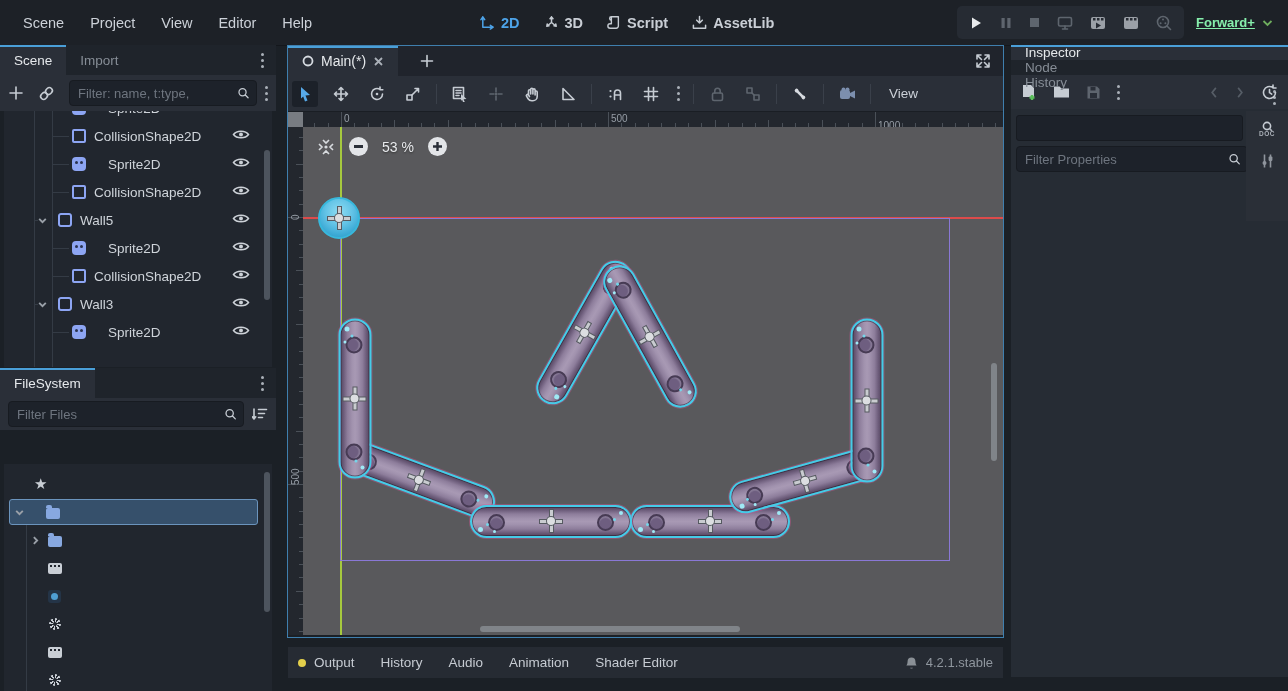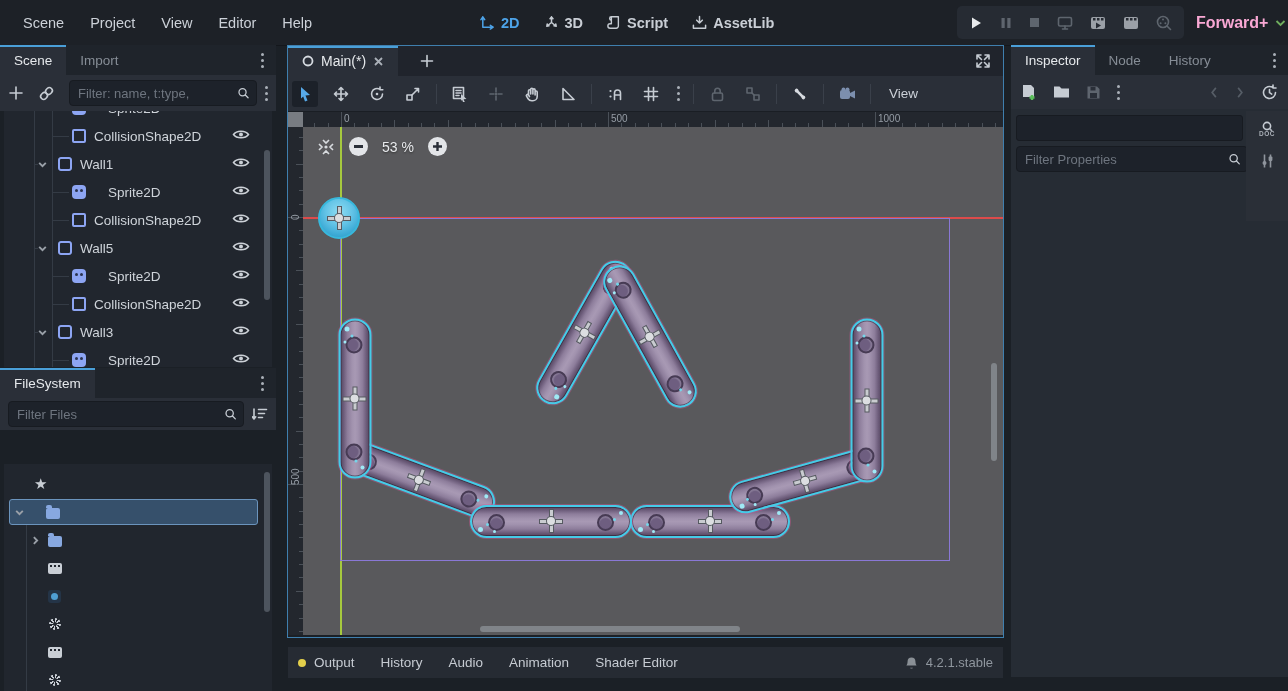--- a/index.html
+++ b/index.html
@@ -16,21 +16,21 @@
   
   #topbar{left:0;top:0;width:1288px;height:45px;background:#1d2127;border-bottom:1px solid #14171c;}
   #menus{left:10px;top:0;height:45px;display:flex;align-items:center;gap:0;}
   .menu-item{padding:0 13px;font-size:14.5px;color:#ccd1d8;cursor:pointer;}
   #modes{left:480px;top:0;height:45px;display:flex;align-items:center;gap:24px;}
   .mode{display:flex;align-items:center;gap:6px;font-size:14.5px;font-weight:bold;color:#c9ced5;cursor:pointer;}
   .mode.active{color:#4da3e8;}
   .mode.active .ico{stroke:#4da3e8;}
   #playcluster{left:957px;top:6px;height:33px;background:#262b33;border-radius:5px;display:flex;align-items:center;padding:0 12px;gap:17px;}
   #renderer{left:1196px;top:0;height:45px;display:flex;align-items:center;gap:7px;cursor:pointer;}
-  #renderer span{color:#f9a8d4;font-size:16px;font-weight:bold;}
+  #renderer span{color:#86efac;font-size:13px;font-weight:bold;text-decoration:underline;}
   
   .tabbar{background:#1f242b;display:flex;align-items:stretch;}
   .tab{display:flex;align-items:center;padding:0 14px;font-size:13.5px;color:#868d96;cursor:pointer;position:relative;}
   .tab.active{background:#2a2f38;color:#e6e9ec;}
   .tab.active::before{content:"";position:absolute;left:0;top:0;right:0;height:2px;background:#4a9fd8;}
   .toolrow{background:#2a2f38;display:flex;align-items:center;}
   .field{background:#1d222a;border:1px solid #171b21;border-radius:4px;height:24px;display:flex;align-items:center;padding:0 6px;}
   .field input{background:transparent;border:0;color:#ccd1d7;font-size:13px;width:100%;}
   .field input::placeholder{color:#6e757f;}
   .treebg{background:#21262e;}
@@ -244,32 +244,20 @@
       <div class="rowconn" style="position: absolute; top: 50%; left: 48px; width: 17px; height: 1px; background: rgb(52, 59, 69);"></div>
 
       <span class="nicon icon-collision" style="left: 68px;"></span>
       <span class="nlabel" style="margin-left: 90px;">CollisionShape2D</span>
       <svg class="eye" width="18" height="13" viewBox="0 0 24 16">
             <path d="M2 8 C6 2.2 18 2.2 22 8 C18 13.8 6 13.8 2 8 Z" fill="none" stroke="#ccd1d7" stroke-width="2"></path>
             <circle cx="12" cy="8" r="2.6" fill="#ccd1d7"></circle>
           </svg>
     </div>
         <div class="srow">
-      <div class="rowconn" style="position: absolute; top: 50%; left: 30px; width: 4px; height: 1px; background: rgb(52, 59, 69);"></div>
-      <svg class="chev" width="11" height="11" viewBox="0 0 10 10" style="left: 33px; display: block;">
-            <polyline points="2,3.5 5,6.5 8,3.5"></polyline>
-          </svg>
-      <span class="nicon icon-staticbody" style="left: 54px;"></span>
-      <span class="nlabel" style="margin-left: 76px;">Wall1</span>
-      <svg class="eye" width="18" height="13" viewBox="0 0 24 16">
-            <path d="M2 8 C6 2.2 18 2.2 22 8 C18 13.8 6 13.8 2 8 Z" fill="none" stroke="#ccd1d7" stroke-width="2"></path>
-            <circle cx="12" cy="8" r="2.6" fill="#ccd1d7"></circle>
-          </svg>
-    </div>
-        <div class="srow">
       <div class="rowconn" style="position: absolute; top: 50%; left: 48px; width: 17px; height: 1px; background: rgb(52, 59, 69);"></div>
 
       <span class="nicon icon-sprite2d" style="left: 68px;"></span>
       <span class="nlabel" style="margin-left: 90px;">Sprite2D</span>
       <svg class="eye" width="18" height="13" viewBox="0 0 24 16">
             <path d="M2 8 C6 2.2 18 2.2 22 8 C18 13.8 6 13.8 2 8 Z" fill="none" stroke="#ccd1d7" stroke-width="2"></path>
             <circle cx="12" cy="8" r="2.6" fill="#ccd1d7"></circle>
           </svg>
     </div>
         <div class="srow">
@@ -588,21 +576,21 @@
       <div class="tickx" style="height: 4px; left: 598.7px;"></div>
       <div class="tickx" style="height: 4px; left: 612.05px;"></div>
       <div class="tickx" style="height: 4px; left: 625.4px;"></div>
       <div class="tickx" style="height: 4px; left: 638.75px;"></div>
       <div class="tickx" style="height: 4px; left: 652.1px;"></div>
       <div class="tickx" style="height: 4px; left: 665.45px;"></div>
       <div class="tickx" style="height: 4px; left: 678.8px;"></div>
       <div class="tickx" style="height: 4px; left: 692.15px;"></div>
       <div class="rlabel" style="left: 41px; top: 1px;">0</div>
       <div class="rlabel" style="left: 308px; top: 1px;">500</div>
-      <div class="rlabel" style="left: 575px; top: 1px;">1000</div>
+      <div class="rlabel" style="left: 575px; top: 8px;">1000</div>
     </div>
   <div id="rulery" class="abs">
       <div class="ticky" style="width: 4px; top: 9.9px;"></div>
       <div class="ticky" style="width: 4px; top: 23.25px;"></div>
       <div class="ticky" style="width: 7px; top: 36.6px;"></div>
       <div class="ticky" style="width: 4px; top: 49.95px;"></div>
       <div class="ticky" style="width: 4px; top: 63.3px;"></div>
       <div class="ticky" style="width: 4px; top: 76.65px;"></div>
       <div class="ticky" style="width: 15px; top: 90px;"></div>
       <div class="ticky" style="width: 4px; top: 103.35px;"></div>
@@ -790,21 +778,21 @@
     <span id="bb-items" style="display:contents;"><div class="bitem">Output</div><div class="bitem">History</div><div class="bitem">Audio</div><div class="bitem">Animation</div><div class="bitem">Shader Editor</div></span>
     <div id="version">
       <svg width="13" height="14" viewBox="0 0 14 15" style="cursor:pointer">
           <path d="M7 1.5 a4.2 4.2 0 0 1 4.2 4.2 c0 3.3 1.3 4.6 1.3 4.6 H1.5 c0 0 1.3-1.3 1.3-4.6 A4.2 4.2 0 0 1 7 1.5 Z M5.5 12.5 a1.6 1.6 0 0 0 3 0" fill="#8a9096"></path>
         </svg>
       <span>4.2.1.stable</span>
     </div>
   </div>
 
   <div id="inspdock" class="abs">
-    <div class="tabbar" style="height:30px;">
+    <div class="tabbar" style="height:30px;flex-direction:column;">
       <div class="tab active">
           <span>Inspector</span>
         </div>
       <div class="tab">
           <span>Node</span>
         </div>
       <div class="tab">
           <span>History</span>
         </div>
       <div class="dots" style="margin-left:auto;margin-right:12px;align-self:center;">

